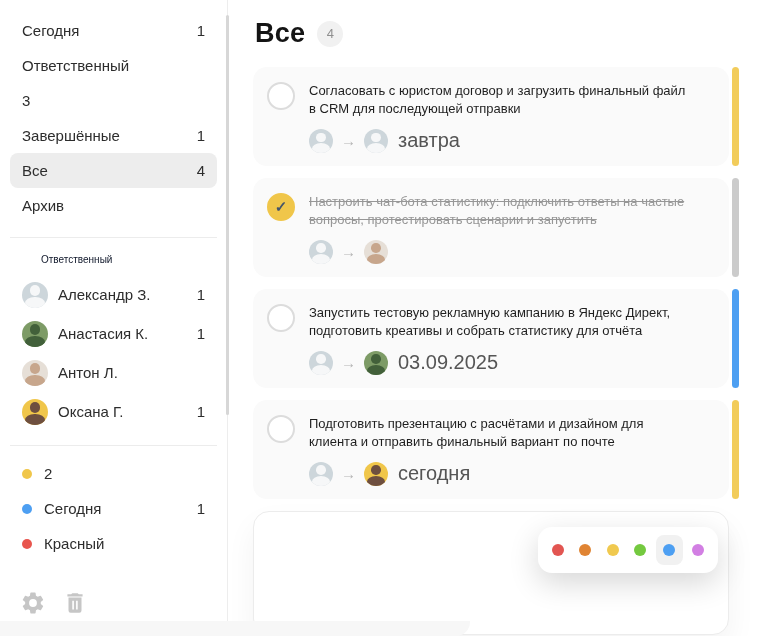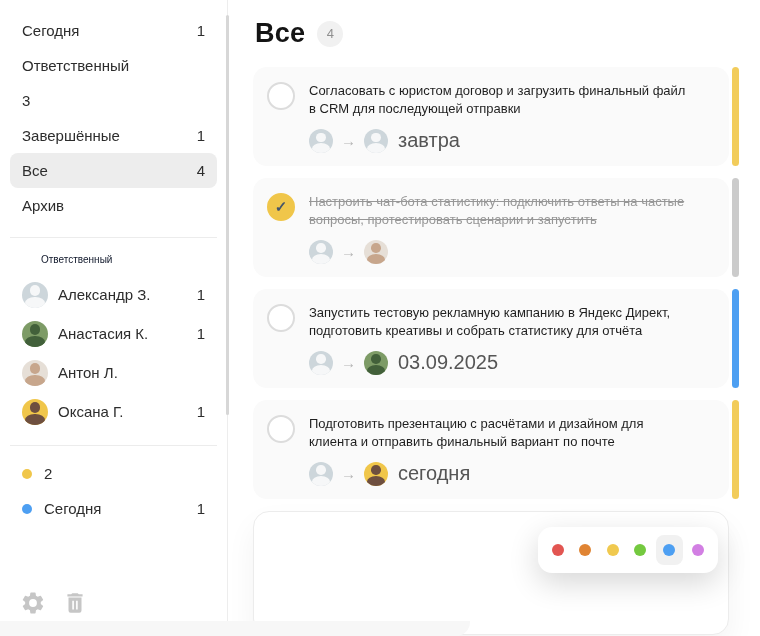--- a/index.html
+++ b/index.html
@@ -140,20 +140,25 @@
   <div class="s-group">
     <div class="s-item">
       <span class="tag-dot" style="background: rgb(240, 198, 74);"></span>
       <span class="s-count">2</span>
     </div>
     <div class="s-item">
       <span class="tag-dot" style="background: rgb(77, 159, 242);"></span>
       <span class="s-label">Сегодня</span>
       <span class="s-count">1</span>
     </div>
+    <div class="s-item">
+      <span class="tag-dot" style="background: rgb(232, 85, 78);"></span>
+      <span class="s-label">Красный</span>
+      <span class="s-count"></span>
+    </div>
   </div>
 
   <div class="sb-footer">
     <span><svg viewBox="0 0 24 24">
           <path d="M19.14 12.94c.04-.3.06-.61.06-.94s-.02-.64-.07-.94l2.03-1.58a.5.5 0 0 0 .12-.64l-1.92-3.32a.5.5 0 0 0-.61-.22l-2.39.96a7.03 7.03 0 0 0-1.62-.94l-.36-2.54a.5.5 0 0 0-.5-.42h-3.84a.5.5 0 0 0-.5.42l-.36 2.54c-.59.24-1.13.57-1.62.94l-2.39-.96a.5.5 0 0 0-.61.22L2.64 8.84a.5.5 0 0 0 .12.64l2.03 1.58c-.05.3-.07.63-.07.94s.02.64.07.94l-2.03 1.58a.5.5 0 0 0-.12.64l1.92 3.32c.14.24.42.34.61.22l2.39-.96c.49.38 1.03.7 1.62.94l.36 2.54c.04.24.25.42.5.42h3.84c.25 0 .46-.18.5-.42l.36-2.54c.59-.24 1.13-.56 1.62-.94l2.39.96c.23.09.47 0 .61-.22l1.92-3.32a.5.5 0 0 0-.12-.64l-2.01-1.58zM12 15.6A3.6 3.6 0 1 1 12 8.4a3.6 3.6 0 0 1 0 7.2z"></path>
         </svg></span>
     <span><svg viewBox="0 0 24 24">
           <path d="M6 19a2 2 0 0 0 2 2h8a2 2 0 0 0 2-2V7H6v12zm3.5-9h1.5v8H9.5v-8zm3.5 0h1.5v8H13v-8zM19 4h-3.5l-1-1h-5l-1 1H5v2h14V4z"></path>
         </svg></span>
   </div>

